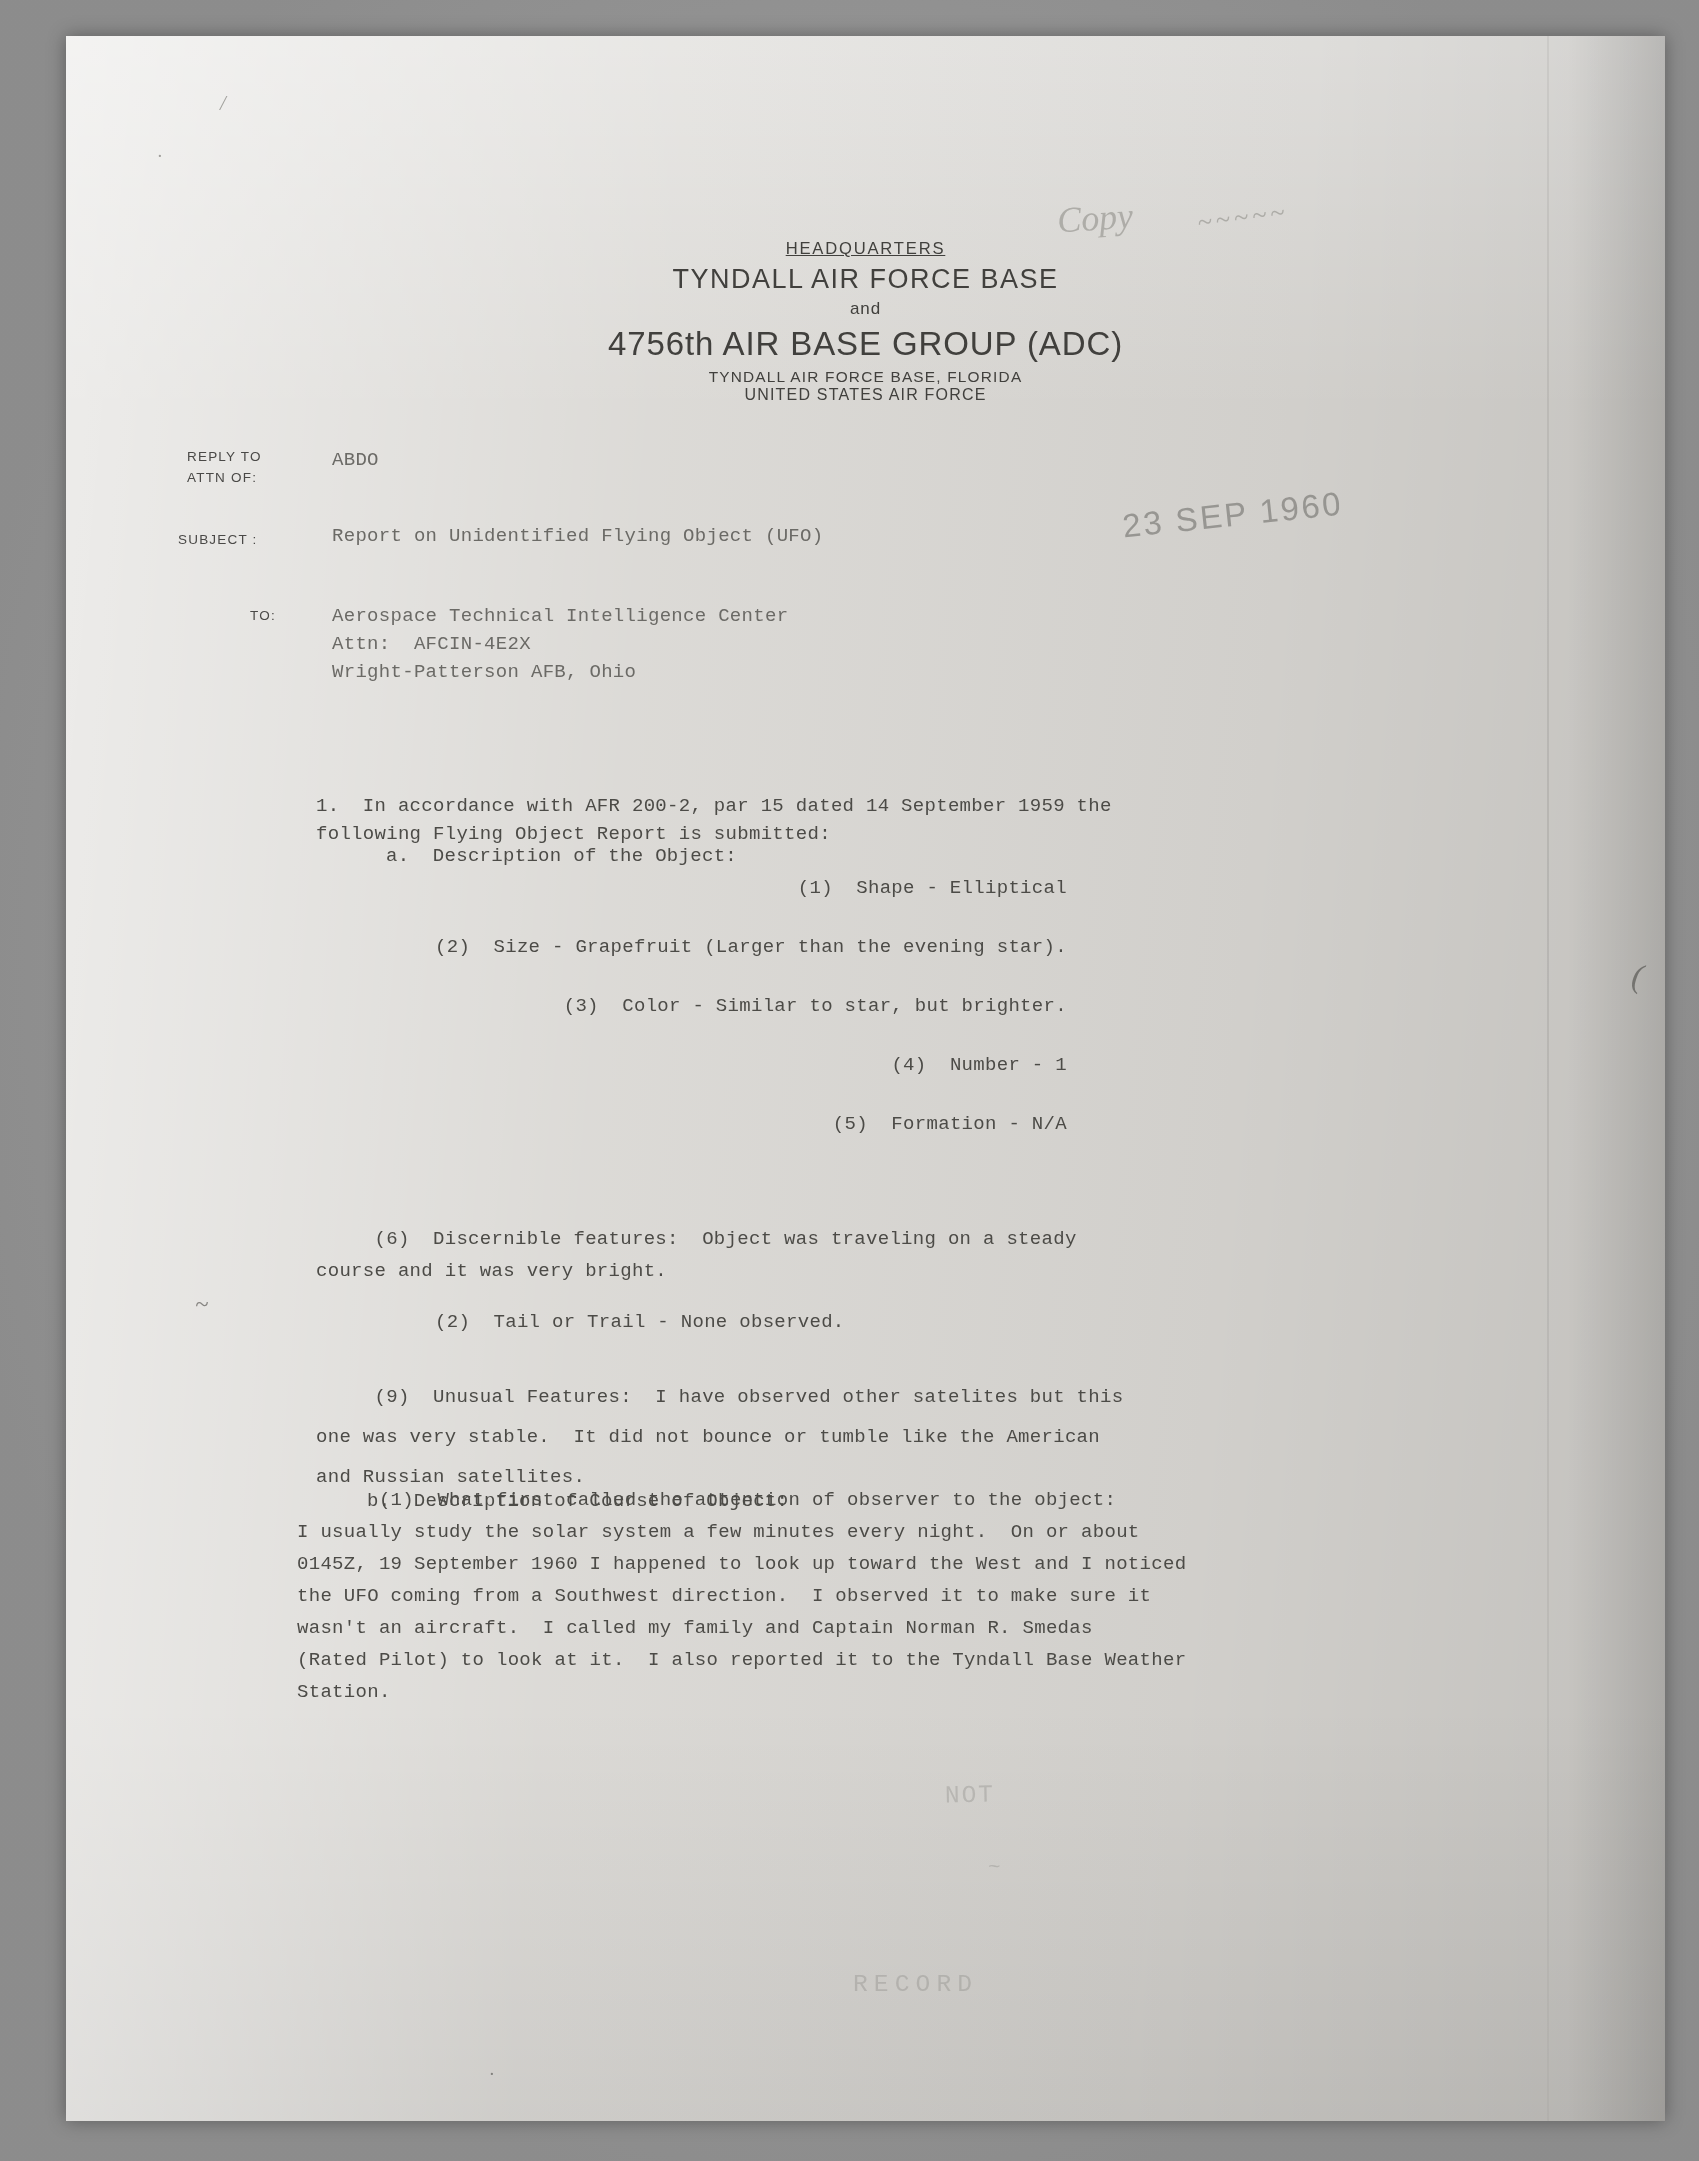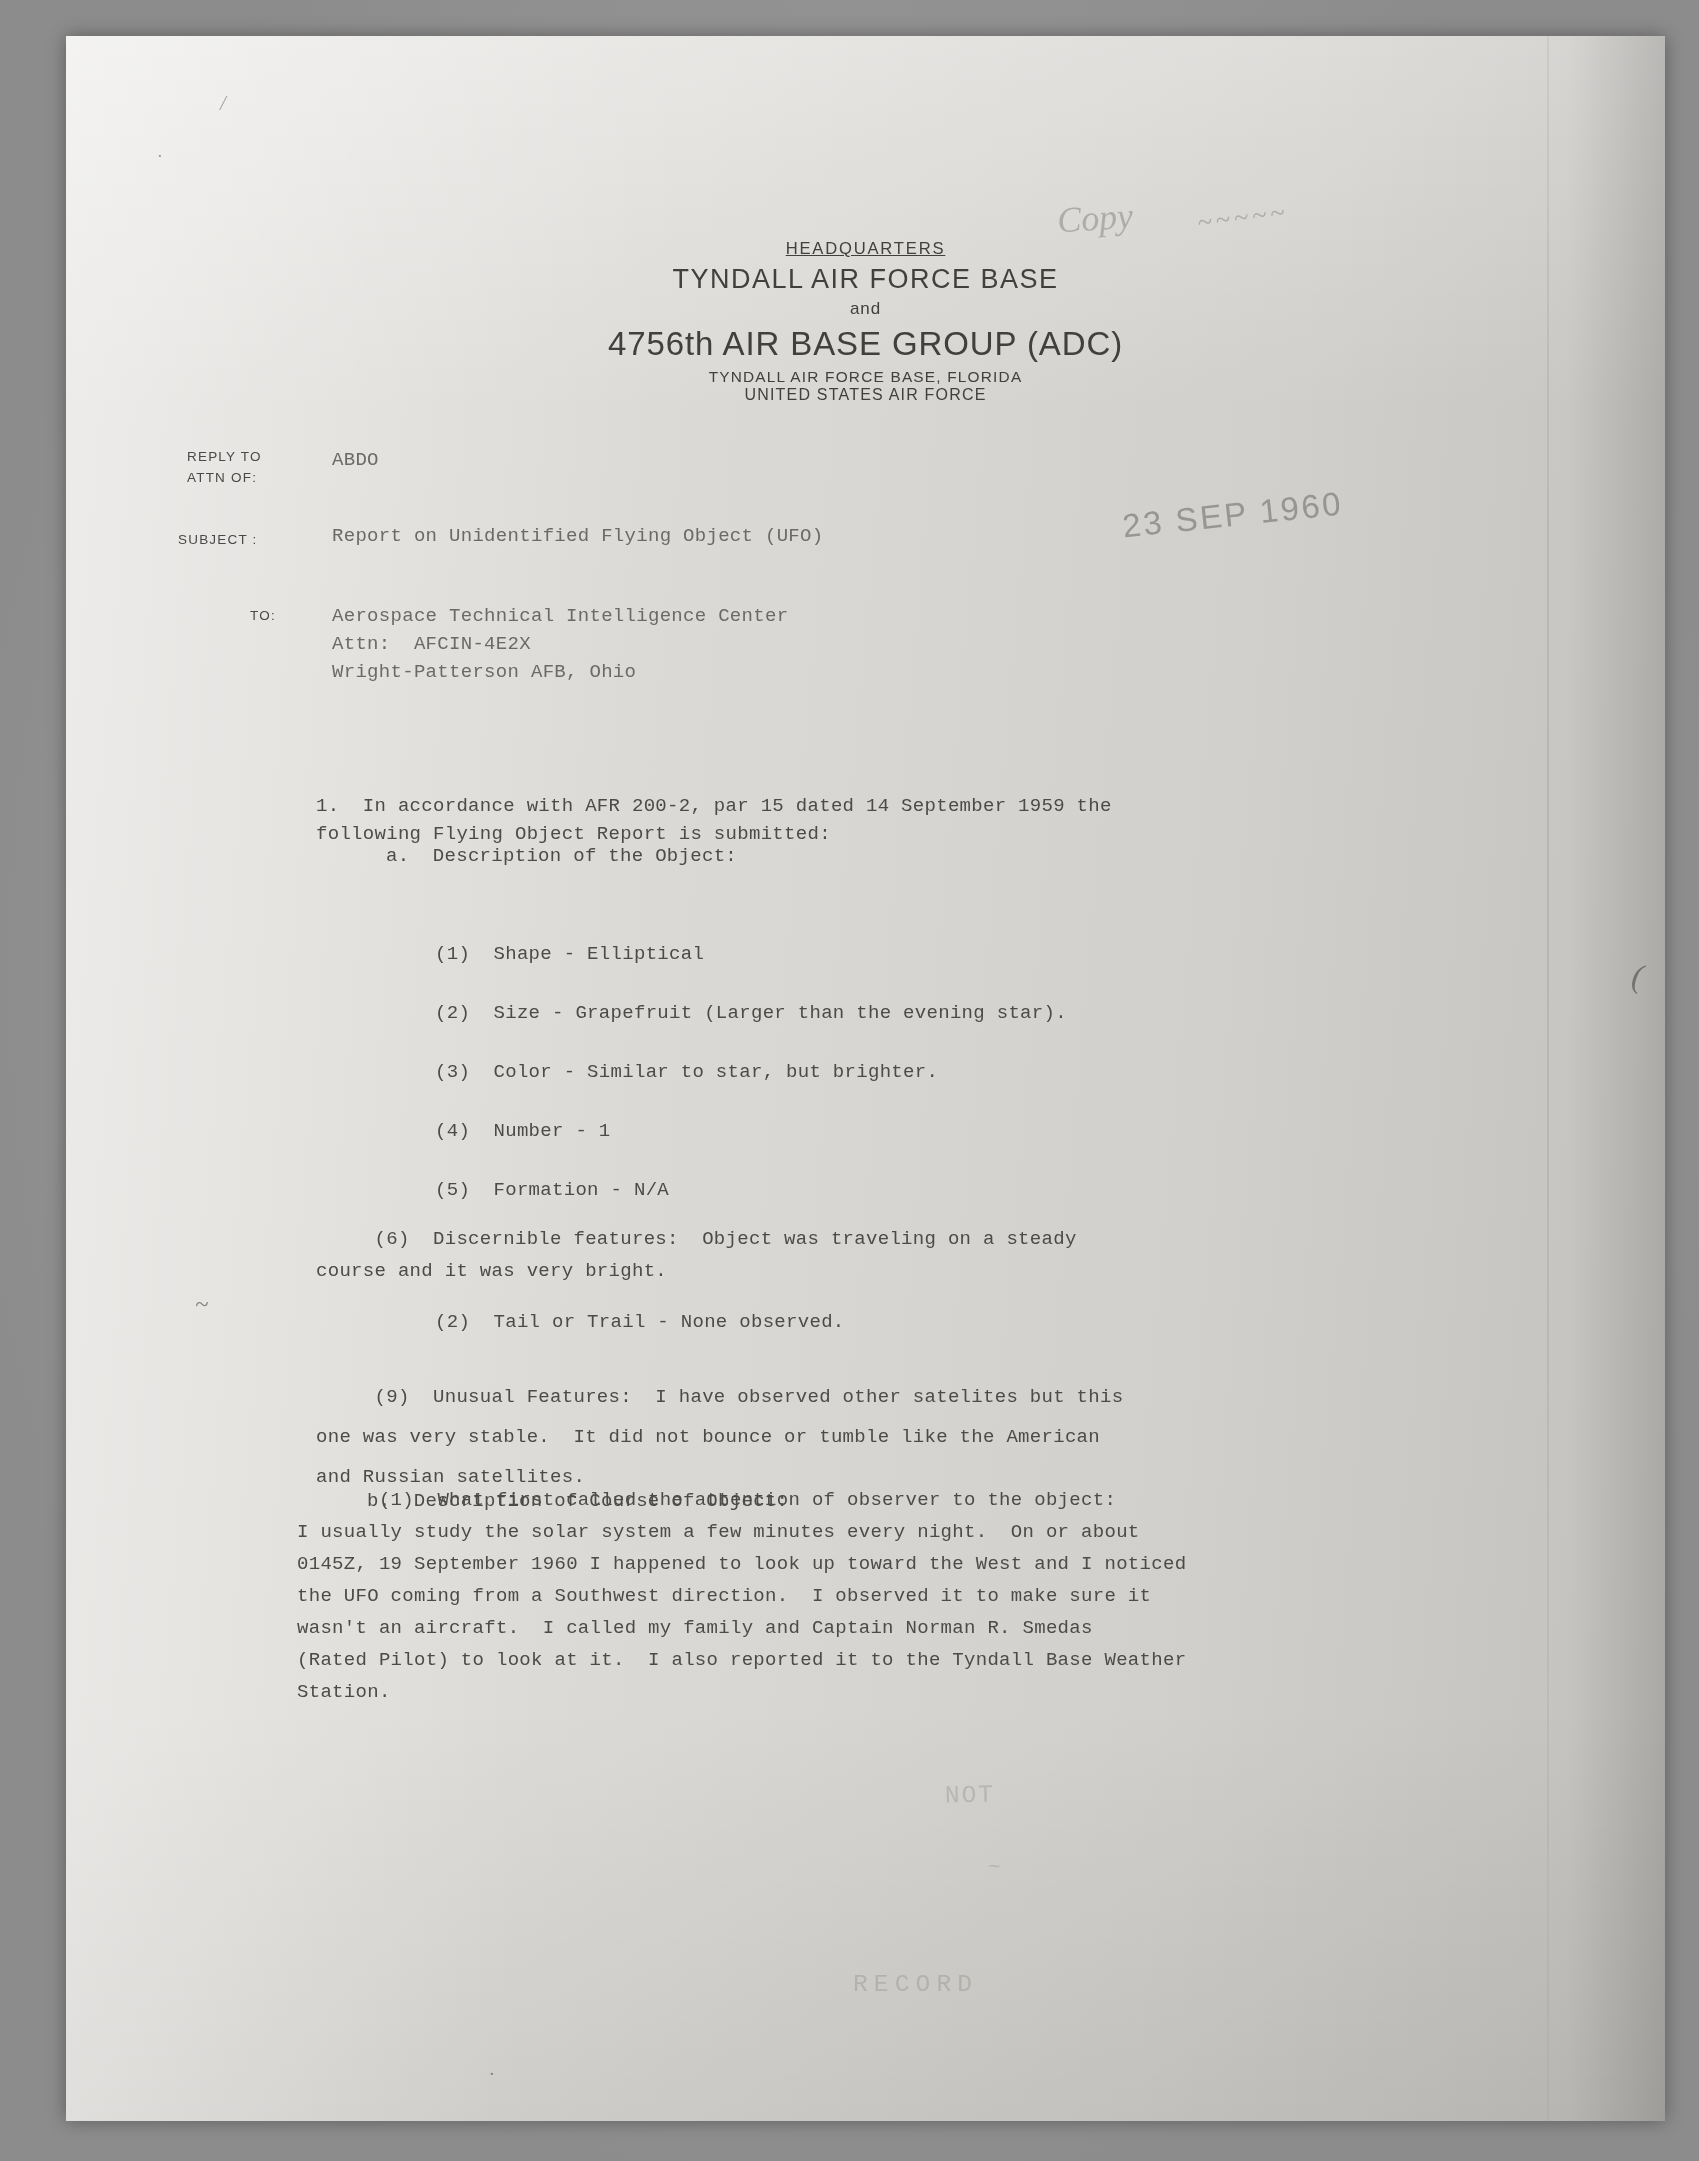--- a/index.html
+++ b/index.html
@@ -112,21 +112,21 @@
     letter-spacing: 0.3px;
   }
   .faded { color: #6b6a66; }
 
   .office { left: 266px; top: 410px; }
   .subject-text { left: 266px; top: 486px; }
   .to-block { left: 266px; top: 566px; }
 
   .para1 { left: 250px; top: 712px; margin-top: 44px; }
   .item-a { left: 320px; top: 806px; }
-  .list1 { left: 369px; top: 889px; line-height: 59px; }
+  .list1 { left: 369px; top: 823px; line-height: 59px; text-align: right; }
   .item-6 { left: 250px; top: 1187px; line-height: 32px; }
   .item-7 { left: 369px; top: 1272px; }
   .item-9 { left: 250px; top: 1341px; line-height: 40px; }
   .item-b { left: 301px; top: 1451px; }
   .para-b1 { left: 231px; top: 1448px; line-height: 32px; }
 
   
   .date-stamp {
     position: absolute;
     left: 1056px;

